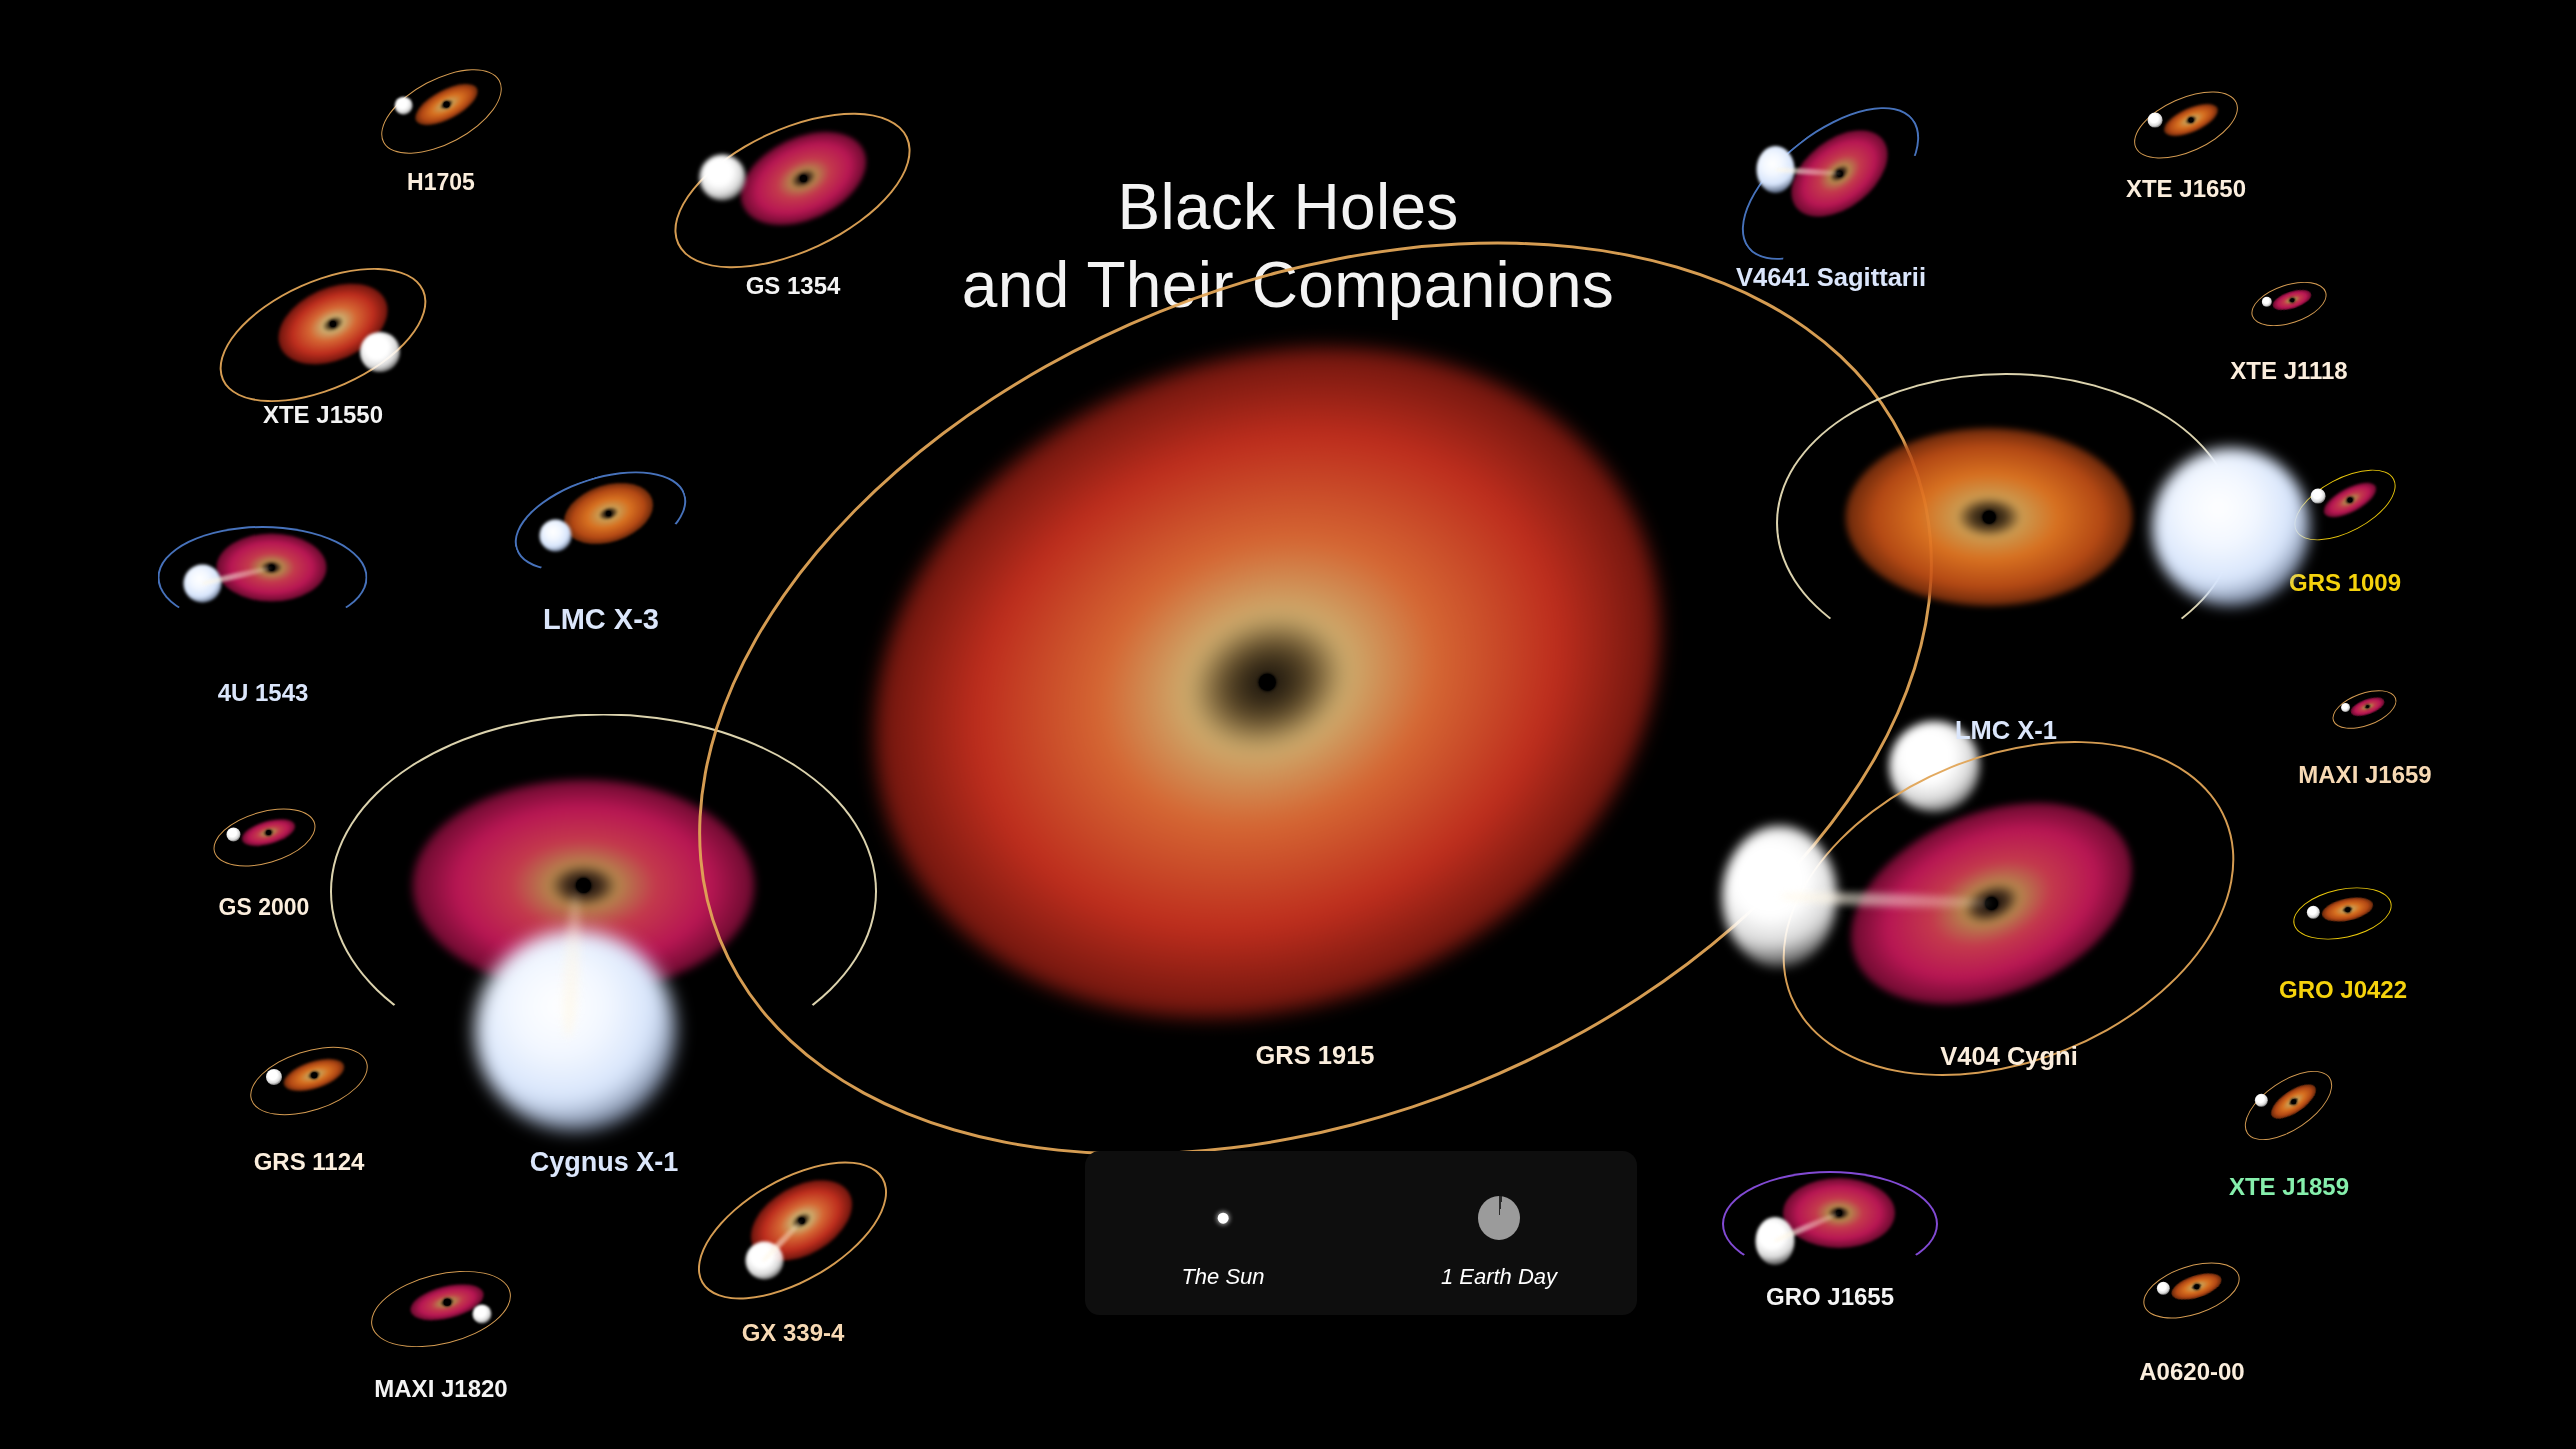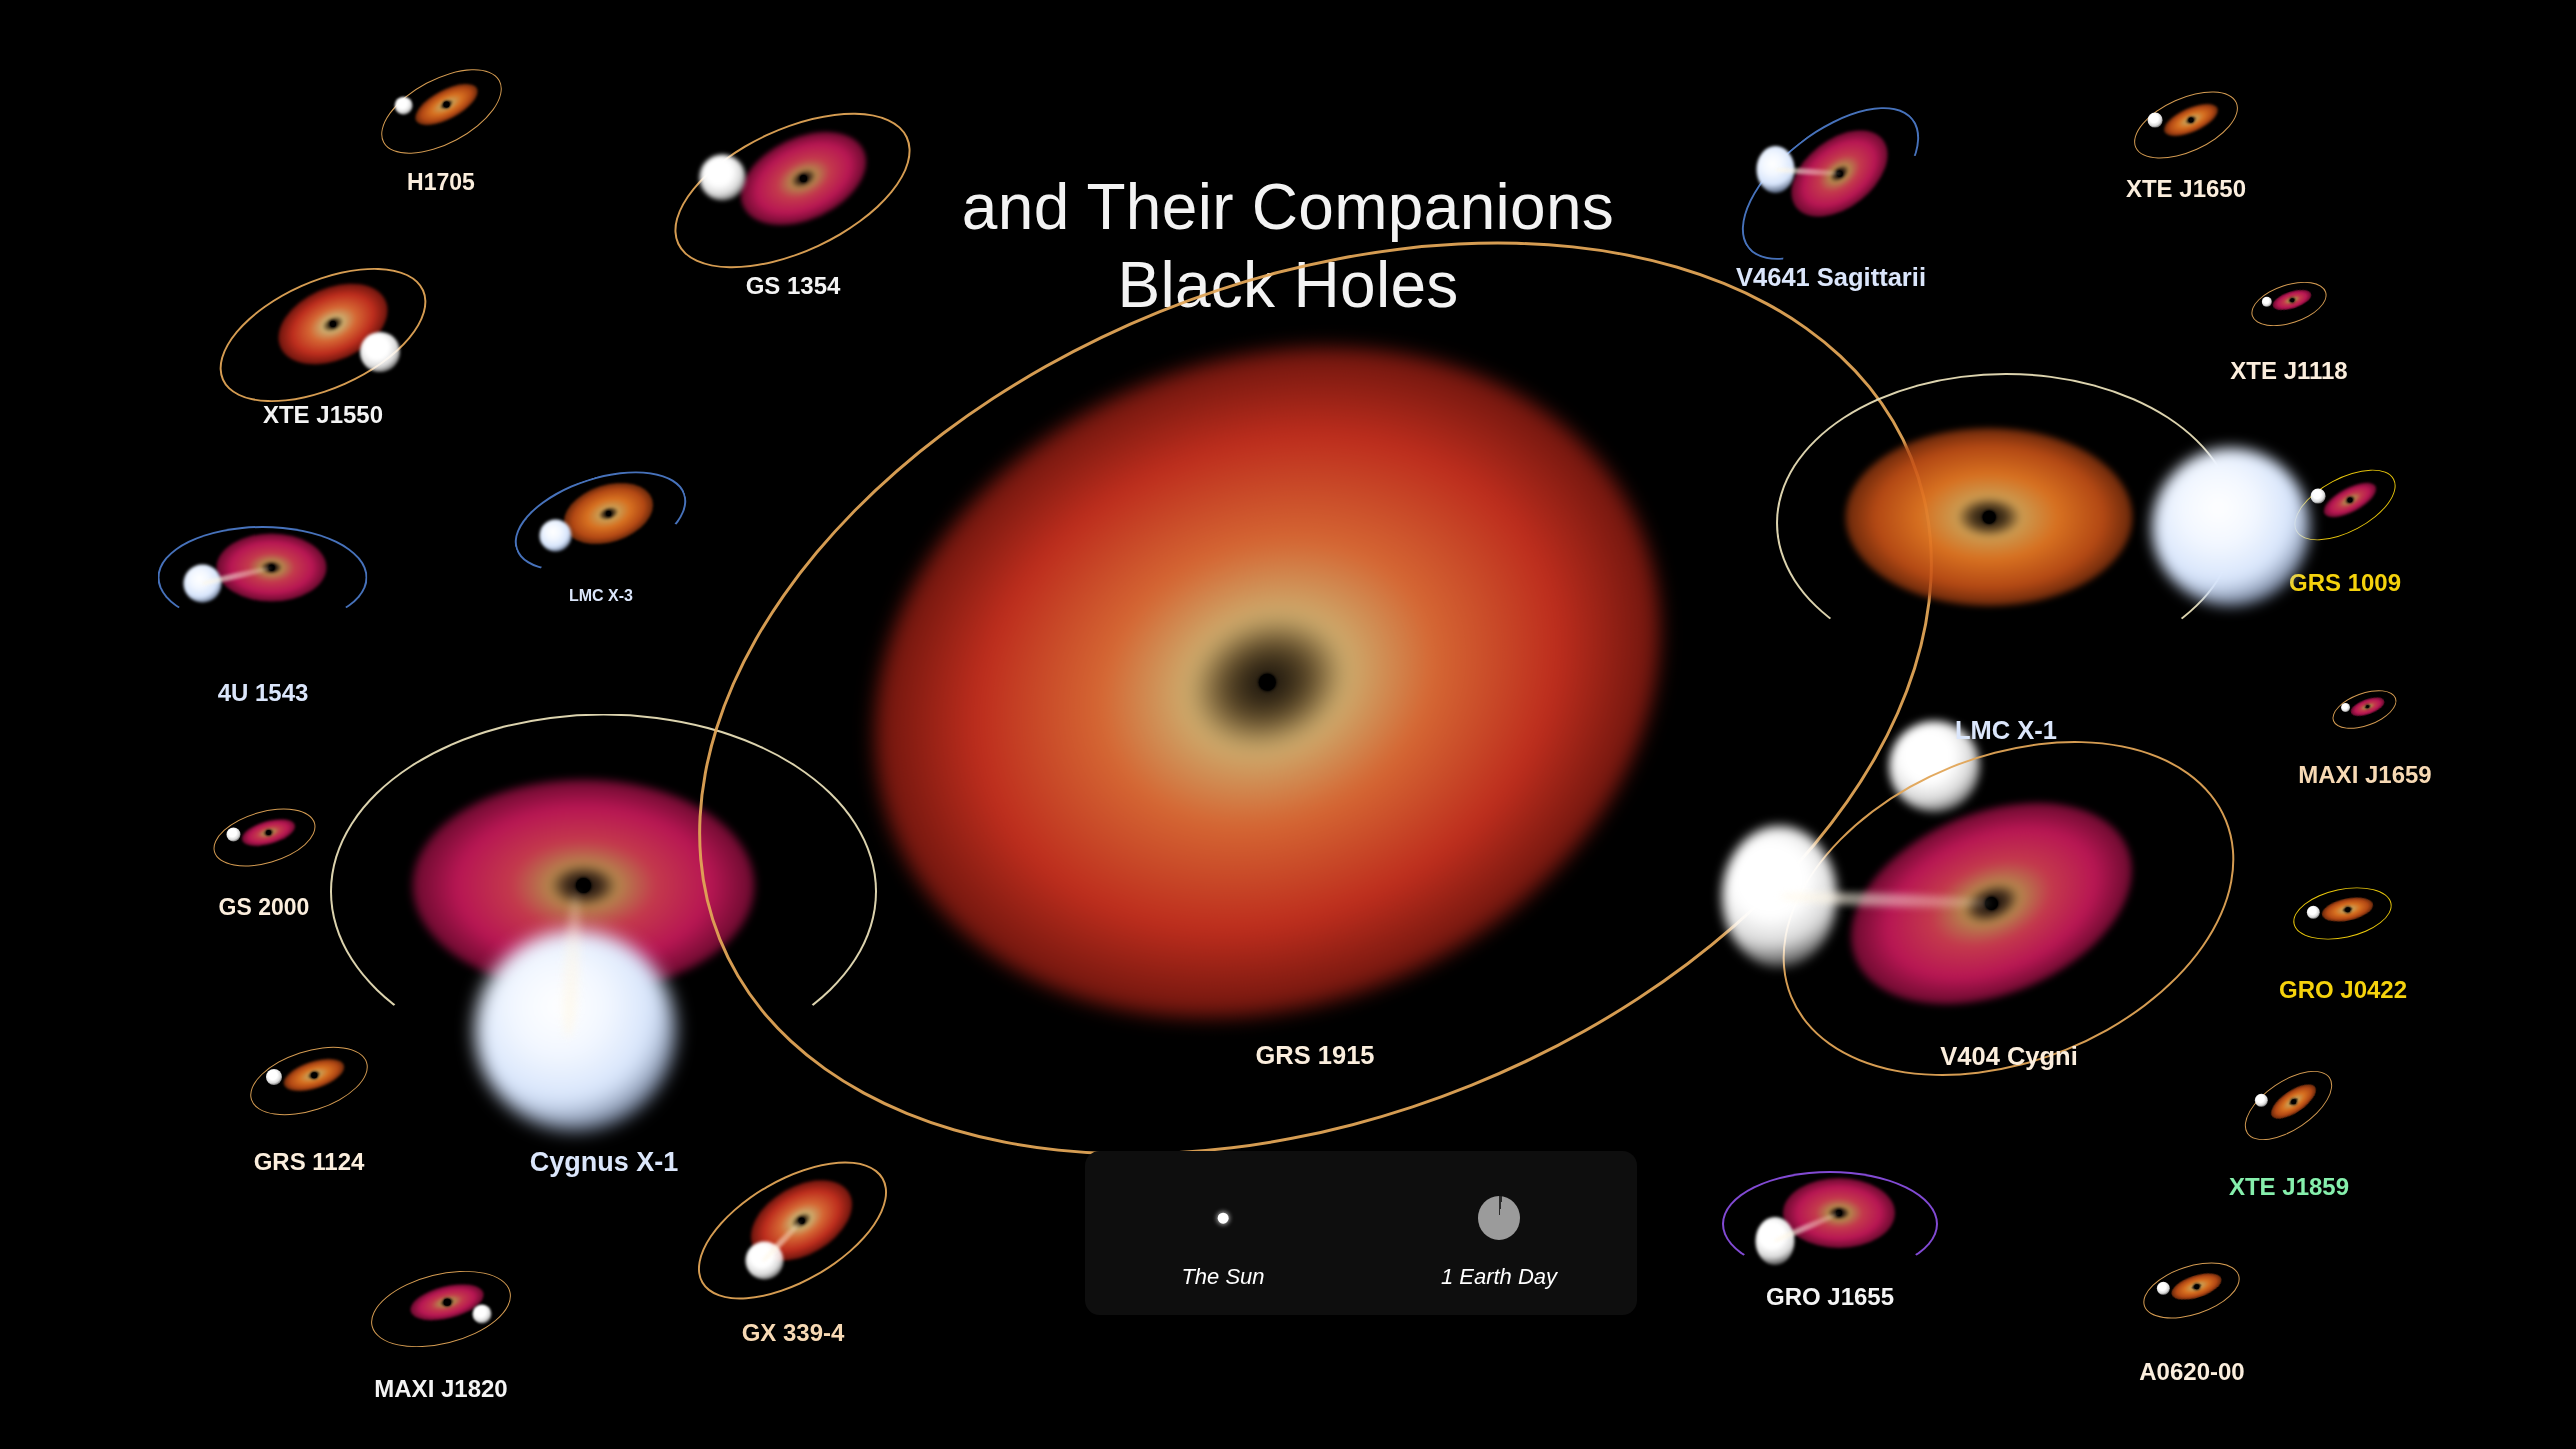--- a/index.html
+++ b/index.html
@@ -68,22 +68,22 @@
     border-radius:50%;
     background:conic-gradient(#2b2b2b 0deg 9deg,#9b9b9b 9deg 360deg);
   }
 </style>
 </head>
 <body>
 
 <div id="stage" style="background: rgb(0, 0, 0); width: 2576px; height: 1449px;">
 
   <div id="title" style="color: rgb(243, 243, 243);">
+    <div>Black Holes</div>
     <div>and Their Companions</div>
-    <div>Black Holes</div>
   </div>
 
   <div id="systems-layer">
       <div class="system" style="left: 441px; top: 111px; width: 161px; height: 161px;">
         <div class="art">
           <div class="orbit" style="left: 81px; top: 81px; width: 130px; height: 63px; --rot: -28deg; border-width: 1.3px; border-color: rgb(224, 164, 86); opacity: 0.95;"></div>
           <div class="disk" style="left: 86px; top: 74px; width: 69px; height: 29px; --rot: -28deg; background: radial-gradient(rgb(18, 13, 8) 0%, rgb(74, 54, 28) 8%, rgba(214, 162, 84, 0.95) 16%, rgba(226, 118, 34, 0.95) 34%, rgba(198, 80, 22, 0.9) 56%, rgba(128, 46, 12, 0.6) 76%, rgba(48, 16, 4, 0.2) 91%, rgba(0, 0, 0, 0) 100%); filter: blur(1px);"></div>
           <div class="bh" style="left: 86px; top: 74px; width: 6px; height: 6px;"></div>
           <div class="star" style="left: 43px; top: 75px; width: 17.7px; height: 17.7px; background: radial-gradient(circle at 42% 38%, rgb(255, 255, 255) 0%, rgb(255, 255, 255) 34%, rgba(255, 255, 255, 0.85) 58%, rgba(255, 255, 255, 0.32) 80%, rgba(255, 255, 255, 0) 100%); filter: blur(0.8px);"></div>
         </div>
@@ -107,21 +107,21 @@
         </div>
         <div class="label" style="color: rgb(244, 244, 244); font-size: 24px; top: 200px;">XTE J1550</div>
       </div>
       <div class="system" style="left: 601px; top: 522px; width: 215px; height: 215px;">
         <div class="art">
           <div class="orbit" style="left: 107px; top: 107px; width: 174px; height: 84px; --rot: -18deg; border-width: 2px; border-color: rgb(79, 127, 208) rgb(79, 127, 208) rgba(0, 0, 0, 0); opacity: 0.9;"></div>
           <div class="disk" style="left: 115px; top: 99px; width: 92px; height: 57px; --rot: -18deg; background: radial-gradient(rgb(18, 13, 8) 0%, rgb(74, 54, 28) 8%, rgba(214, 162, 84, 0.95) 16%, rgba(226, 118, 34, 0.95) 34%, rgba(198, 80, 22, 0.9) 56%, rgba(128, 46, 12, 0.6) 76%, rgba(48, 16, 4, 0.2) 91%, rgba(0, 0, 0, 0) 100%); filter: blur(1.3px);"></div>
           <div class="bh" style="left: 115px; top: 99px; width: 4.8px; height: 4.8px;"></div>
           <div class="star" style="left: 62px; top: 121px; width: 32px; height: 32px; background: radial-gradient(circle at 42% 38%, rgb(255, 255, 255) 0%, rgb(242, 247, 255) 28%, rgb(214, 228, 251) 56%, rgba(172, 198, 245, 0.55) 78%, rgba(120, 150, 210, 0) 100%); filter: blur(1.4px);"></div>
         </div>
-        <div class="label" style="color: rgb(219, 230, 251); font-size: 16px; top: 172px;">LMC X-3</div>
+        <div class="label" style="color: rgb(219, 230, 251); font-size: 29px; top: 188px;">LMC X-3</div>
       </div>
       <div class="system" style="left: 263px; top: 578px; width: 255px; height: 255px;">
         <div class="art">
           <div class="orbit" style="left: 127px; top: 127px; width: 206px; height: 99px; --rot: 0deg; border-width: 2px; border-color: rgb(79, 127, 208) rgb(79, 127, 208) rgba(0, 0, 0, 0); opacity: 0.9;"></div>
           <div class="disk" style="left: 136px; top: 117px; width: 110px; height: 68px; --rot: 0deg; background: radial-gradient(rgb(20, 14, 10) 0%, rgb(60, 40, 25) 7%, rgba(190, 140, 80, 0.95) 14%, rgba(206, 60, 80, 0.95) 30%, rgba(199, 24, 90, 0.92) 52%, rgba(140, 12, 60, 0.65) 74%, rgba(60, 6, 26, 0.22) 90%, rgba(0, 0, 0, 0) 100%); filter: blur(1.5px);"></div>
           <div class="bh" style="left: 136px; top: 117px; width: 5.7px; height: 5.7px;"></div>
           <div class="star" style="left: 67px; top: 133px; width: 38px; height: 38px; background: radial-gradient(circle at 42% 38%, rgb(255, 255, 255) 0%, rgb(242, 247, 255) 28%, rgb(214, 228, 251) 56%, rgba(172, 198, 245, 0.55) 78%, rgba(120, 150, 210, 0) 100%); filter: blur(1.7px);"></div>
           <div class="stream" style="left: 67px; top: 133px; width: 71px; height: 5.7px; transform: rotate(-12.9109deg) translateY(-50%); filter: blur(1.5px); opacity: 0.8;"></div>
         </div>
         <div class="label" style="color: rgb(219, 230, 251); font-size: 24px; top: 228px;">4U 1543</div>

